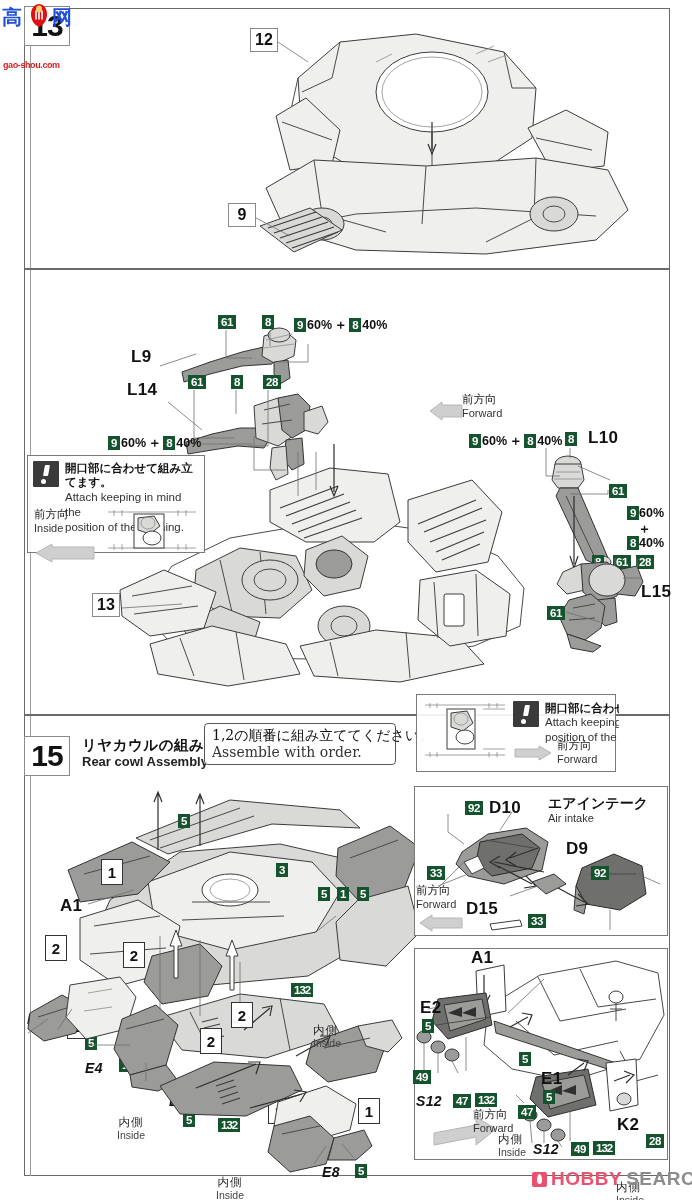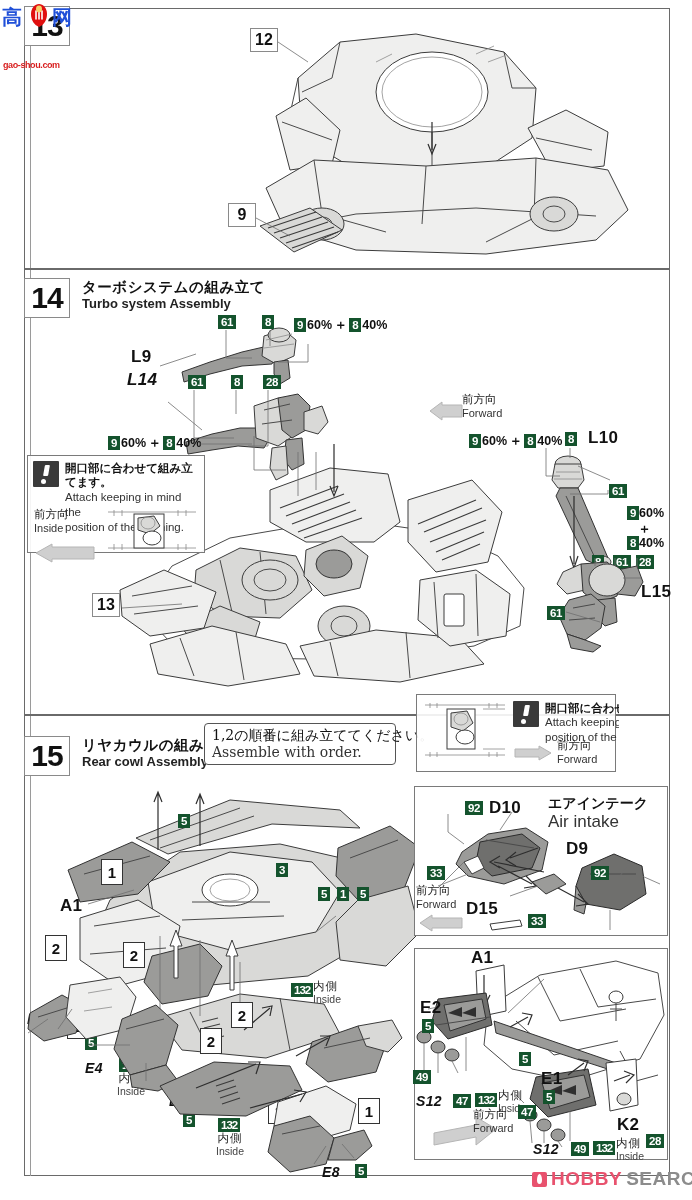--- a/index.html
+++ b/index.html
@@ -48,21 +48,21 @@
 
   
   .mix{position:absolute;display:flex;align-items:center;gap:1px;
        font-size:12.5px;font-weight:bold;color:#111;white-space:nowrap;}
   .mix .ptag{position:static;}
   .mix .plus{font-size:13px;font-weight:bold;padding:0 1px;}
   .mix.stack{flex-direction:column;align-items:flex-start;gap:0px;line-height:1.18;}
   .mix.stack .row{display:flex;align-items:center;}
 
   
-  .inside{position:absolute;font-size:11px;line-height:1.15;color:#333;}
+  .inside{position:absolute;font-size:11px;line-height:1.15;color:#333;margin-top:44px;}
   .inside .jp{font-family:"DejaVu Sans",sans-serif;font-size:11.5px;color:#222;letter-spacing:1px;}
   .inside .en{font-size:10.5px;color:#444;}
 
   
   .fwd{position:absolute;}
   .fwd .jp{font-family:"DejaVu Sans",sans-serif;font-size:11.5px;color:#222;line-height:1.2;}
   .fwd .en{font-size:11px;color:#333;line-height:1.2;}
 
   
   .notebox{position:absolute;border:1px solid #7a7a7a;background:rgba(255,255,255,.9);box-sizing:border-box;}
@@ -75,21 +75,21 @@
   .note-en{font-size:11.5px;color:#333;line-height:1.3;}
 
   .orderbox{position:absolute;border:1.2px solid #555;border-radius:4px;background:#fff;
             padding:3px 7px 4px 7px;box-sizing:border-box;}
   .orderbox .jp{font-family:"DejaVu Serif",serif;font-size:14px;color:#111;line-height:1.2;white-space:nowrap;}
   .orderbox .en{font-family:"DejaVu Serif",serif;font-size:14px;color:#333;line-height:1.2;}
 
   .subpanel{position:absolute;border:1.2px solid #7a7a7a;background:#fff;box-sizing:border-box;}
   .panel-title{position:absolute;line-height:1.15;}
   .panel-title .jp{font-family:Liberation Mono, monospace;font-size:14px;font-weight:bold;color:#111;}
-  .panel-title .en{font-size:17px;color:#333;}
+  .panel-title .en{font-size:11px;color:#333;}
 
   
   svg.art{position:absolute;overflow:visible;}
   .ln{fill:none;stroke:#4a4a4a;stroke-width:1;}
   .ln2{fill:none;stroke:#2e2e2e;stroke-width:1.2;}
   .thin{fill:none;stroke:#8c8c8c;stroke-width:.8;}
   .lead{fill:none;stroke:#6e6e6e;stroke-width:.8;}
   .fillA{fill:#efefee;stroke:#3c3c3c;stroke-width:1;}
   .fillB{fill:#d9d9d7;stroke:#3c3c3c;stroke-width:1;}
   .fillC{fill:#9b9b99;stroke:#333;stroke-width:1;}
@@ -165,27 +165,20 @@
 
   <div class="callout" style="left:250px;top:28px;">12</div>
   <svg class="art" style="left:278px;top:40px;" width="40" height="30">
       <path class="lead" d="M0 2 L30 22"></path>
     </svg>
   <div class="callout" style="left:228px;top:203px;">9</div>
   <svg class="art" style="left:256px;top:216px;" width="40" height="30">
       <path class="lead" d="M0 2 L34 20"></path>
     </svg>
 
-  <div class="step" style="left:24px;top:278px;">
-    <div class="step-num">14</div>
-    <div class="step-txt">
-      <div class="step-jp">ターボシステムの組み立て</div>
-      <div class="step-en">Turbo system Assembly</div>
-    </div>
-  </div>
 
   <svg class="art" style="left:180px;top:330px;" width="140" height="120" viewBox="0 0 140 120">
     <path class="fillC" d="M2 42 L30 32 L62 22 L88 16 L96 24 L92 34 L62 36 L30 44 L4 52 Z"></path>
     <path class="fillB" d="M84 6 L104 0 L116 10 L114 26 L96 34 L82 26 Z"></path>
     <ellipse class="fillB" cx="99" cy="5" rx="11" ry="7"></ellipse>
     <path class="fillC" d="M94 32 L108 30 L110 48 L100 54 L94 44 Z"></path>
     <path class="thin" d="M86 10 L112 4 M84 18 L114 14"></path>
   </svg>
   <div class="plabel" style="left:131px;top:347px;">L9</div>
   <svg class="art" style="left:160px;top:352px;" width="40" height="22">
@@ -209,21 +202,21 @@
 
   <svg class="art" style="left:186px;top:388px;" width="180" height="110" viewBox="0 0 180 110">
     <path class="fillC" d="M0 54 L26 46 L54 40 L76 40 L84 50 L78 60 L52 58 L26 62 L2 66 Z"></path>
     <path class="fillB" d="M68 18 L92 10 L110 22 L110 46 L92 58 L70 50 Z"></path>
     <path class="fillC" d="M92 10 L112 6 L124 18 L120 42 L106 50 L96 42 Z"></path>
     <path class="ln" d="M78 22 L104 16 M76 36 L106 32"></path>
     <path class="fillC" d="M100 52 L116 50 L118 76 L106 82 L98 72 Z"></path>
     <path class="fillB" d="M86 60 L100 58 L102 86 L90 92 L84 80 Z"></path>
     <path class="fillB" d="M118 24 L136 18 L142 34 L132 46 L118 42 Z"></path>
   </svg>
-  <div class="plabel" style="left:127px;top:370px;font-style:italic;">L14</div>
+  <div class="plabel" style="left:127px;top:380px;">L14</div>
   <svg class="art" style="left:168px;top:400px;" width="40" height="36">
       <path class="lead" d="M0 2 L34 30"></path>
     </svg>
 
   <div class="ptag" style="left:188px;top:375px;">61</div>
   <div class="ptag" style="left:231px;top:375px;">8</div>
   <div class="ptag" style="left:263px;top:375px;">28</div>
   <svg class="art" style="left:192px;top:390px;" width="90" height="80">
     <path class="lead" d="M2 0 L2 48 L42 48"></path>
       <path class="lead" d="M44 0 L44 24"></path>

